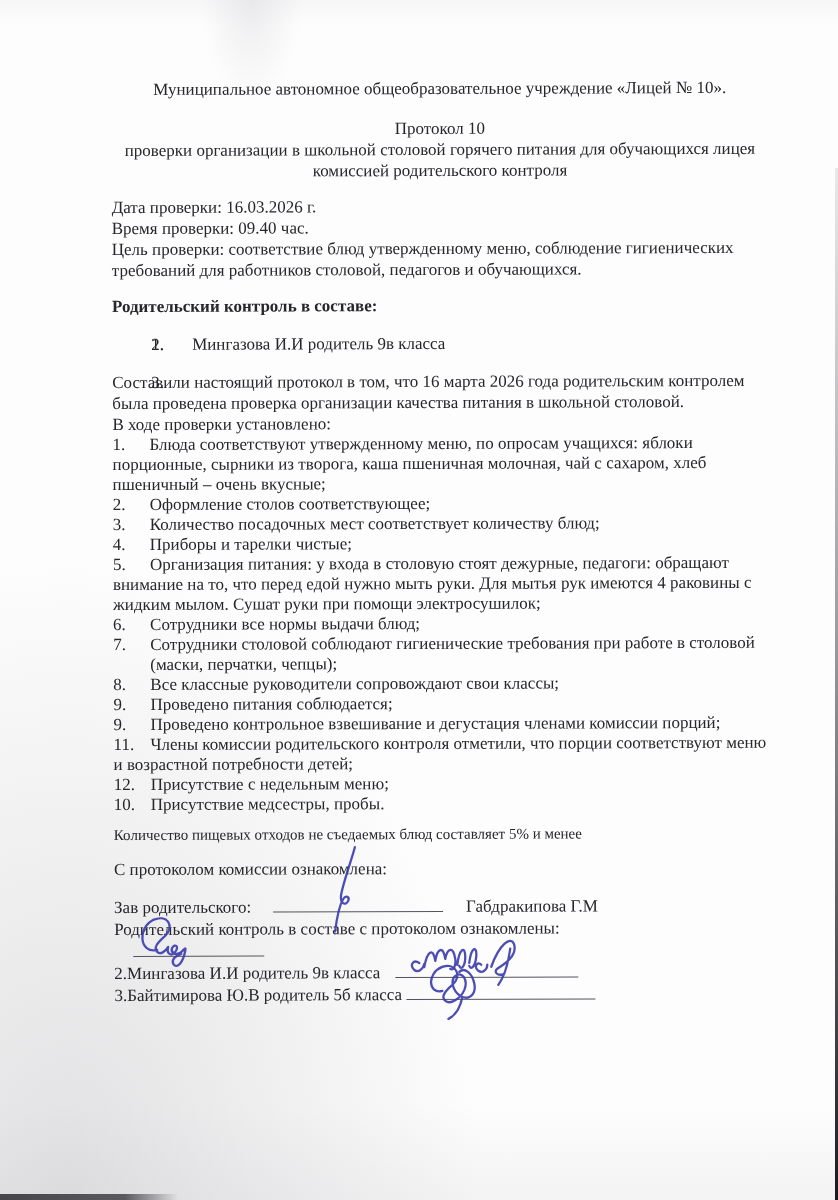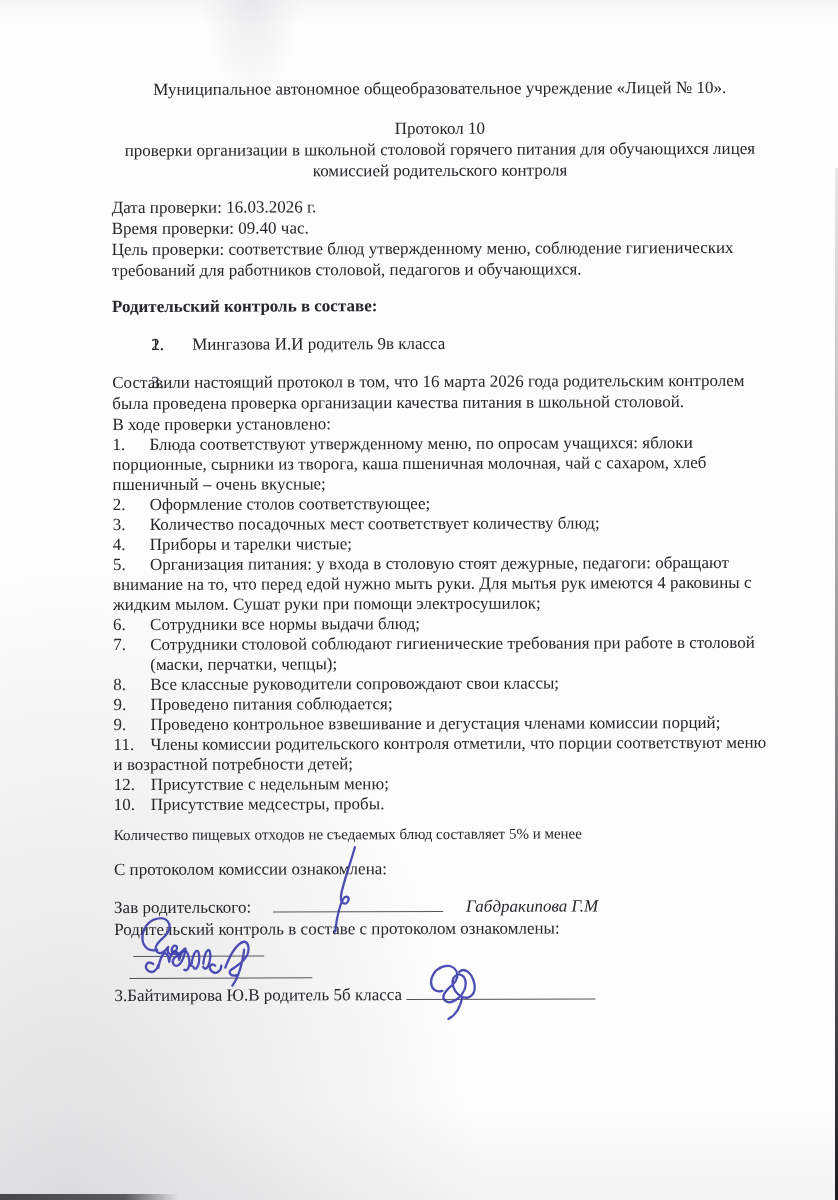--- a/index.html
+++ b/index.html
@@ -38,21 +38,21 @@
   .sig-row{margin-top:17px;line-height:22px;white-space:nowrap;}
   .ack-list-heading{line-height:22px;}
   .ack-row{line-height:22px;white-space:nowrap;}
   .uline{
     display:inline-block;position:relative;height:14px;
     border-bottom:1.6px solid #54545c;vertical-align:baseline;
   }
   .uline svg{position:absolute;pointer-events:none;}
   .u-zav{width:170px;margin-left:22px;}
   .u-zav svg{left:42px;bottom:-24px;}
-  .name-after{margin-left:23px;font-style:italic;}
+  .name-after{margin-left:23px;}
   .u-r1{width:131px;margin-left:19px;}
   .u-r1 svg{left:-4px;bottom:-14px;}
   .u-r2{width:183px;margin-left:15px;}
   .u-r2 svg{left:10px;bottom:-12px;}
   .u-r3{width:189px;margin-left:4px;}
   .u-r3 svg{left:6px;bottom:-22px;}
   .sig-ink{fill:none;stroke-width:2.3;stroke-linecap:round;stroke-linejoin:round;opacity:0.92;}
   .edge-right{
     position:absolute;right:0;top:168px;bottom:0;width:3px;
     background:linear-gradient(to bottom, rgba(90,90,95,0.12), rgba(60,60,66,0.5) 45%, rgba(8,8,12,0.92));
@@ -122,21 +122,21 @@
 
     <div class="ack-list-heading">Родительский контроль в составе с протоколом ознакомлены:</div>
 
     <div class="ack-row">
       <span class="uline u-r1"><svg width="78" height="58" viewBox="0 0 78 58">
             <path class="sig-ink" d="M28 38 C10 42 8 16 24 8 C38 2 46 14 36 24 C28 31 24 36 28 40 C31 43 36 40 39 35 C37 42 42 45 46 40 C50 35 46 31 43 36 C41 40 45 44 51 41 C55 38 57 34 56 39 C54 50 48 58 44 52 C42 48 46 44 52 42" stroke="#3d3fae"></path>
           </svg></span>
     </div>
 
     <div class="ack-row">
-      <span class="uline u-r2"><svg width="142" height="56" viewBox="0 0 142 56">
+      <span>2.Мингазова И.И  родитель 9в класса</span><span class="uline u-r2"><svg width="142" height="56" viewBox="0 0 142 56">
             <path class="sig-ink" d="M14 30 C8 26 4 32 9 37 C13 40 18 36 19 31 M19 34 C22 18 28 14 30 28 C32 16 38 12 40 26 C42 16 48 12 50 26 C51 33 48 38 45 36 M52 32 C54 16 60 12 60 24 C60 33 56 38 54 33 M64 30 C66 14 72 12 71 24 C70 33 66 38 64 33 M76 32 C72 28 68 34 73 38 C77 41 82 37 82 32 M86 34 C94 12 106 2 109 12 C112 24 98 32 92 36 C88 39 92 44 99 41 M105 16 C103 30 99 44 93 52" stroke="#3d3fae"></path>
           </svg></span>
     </div>
 
     <div class="ack-row">
       <span>3.Байтимирова Ю.В родитель 5б класса</span><span class="uline u-r3"><svg width="92" height="64" viewBox="0 0 92 64">
             <path class="sig-ink" d="M30 34 C16 38 14 16 30 10 C44 5 50 20 40 28 C33 34 28 40 33 44 C38 48 48 42 52 33 C56 23 50 14 43 19 C38 23 40 34 48 39 C56 44 64 38 62 27 C60 16 52 10 47 15 M50 40 C48 50 44 58 36 62" stroke="#3d3fae"></path>
           </svg></span>
     </div>
 

